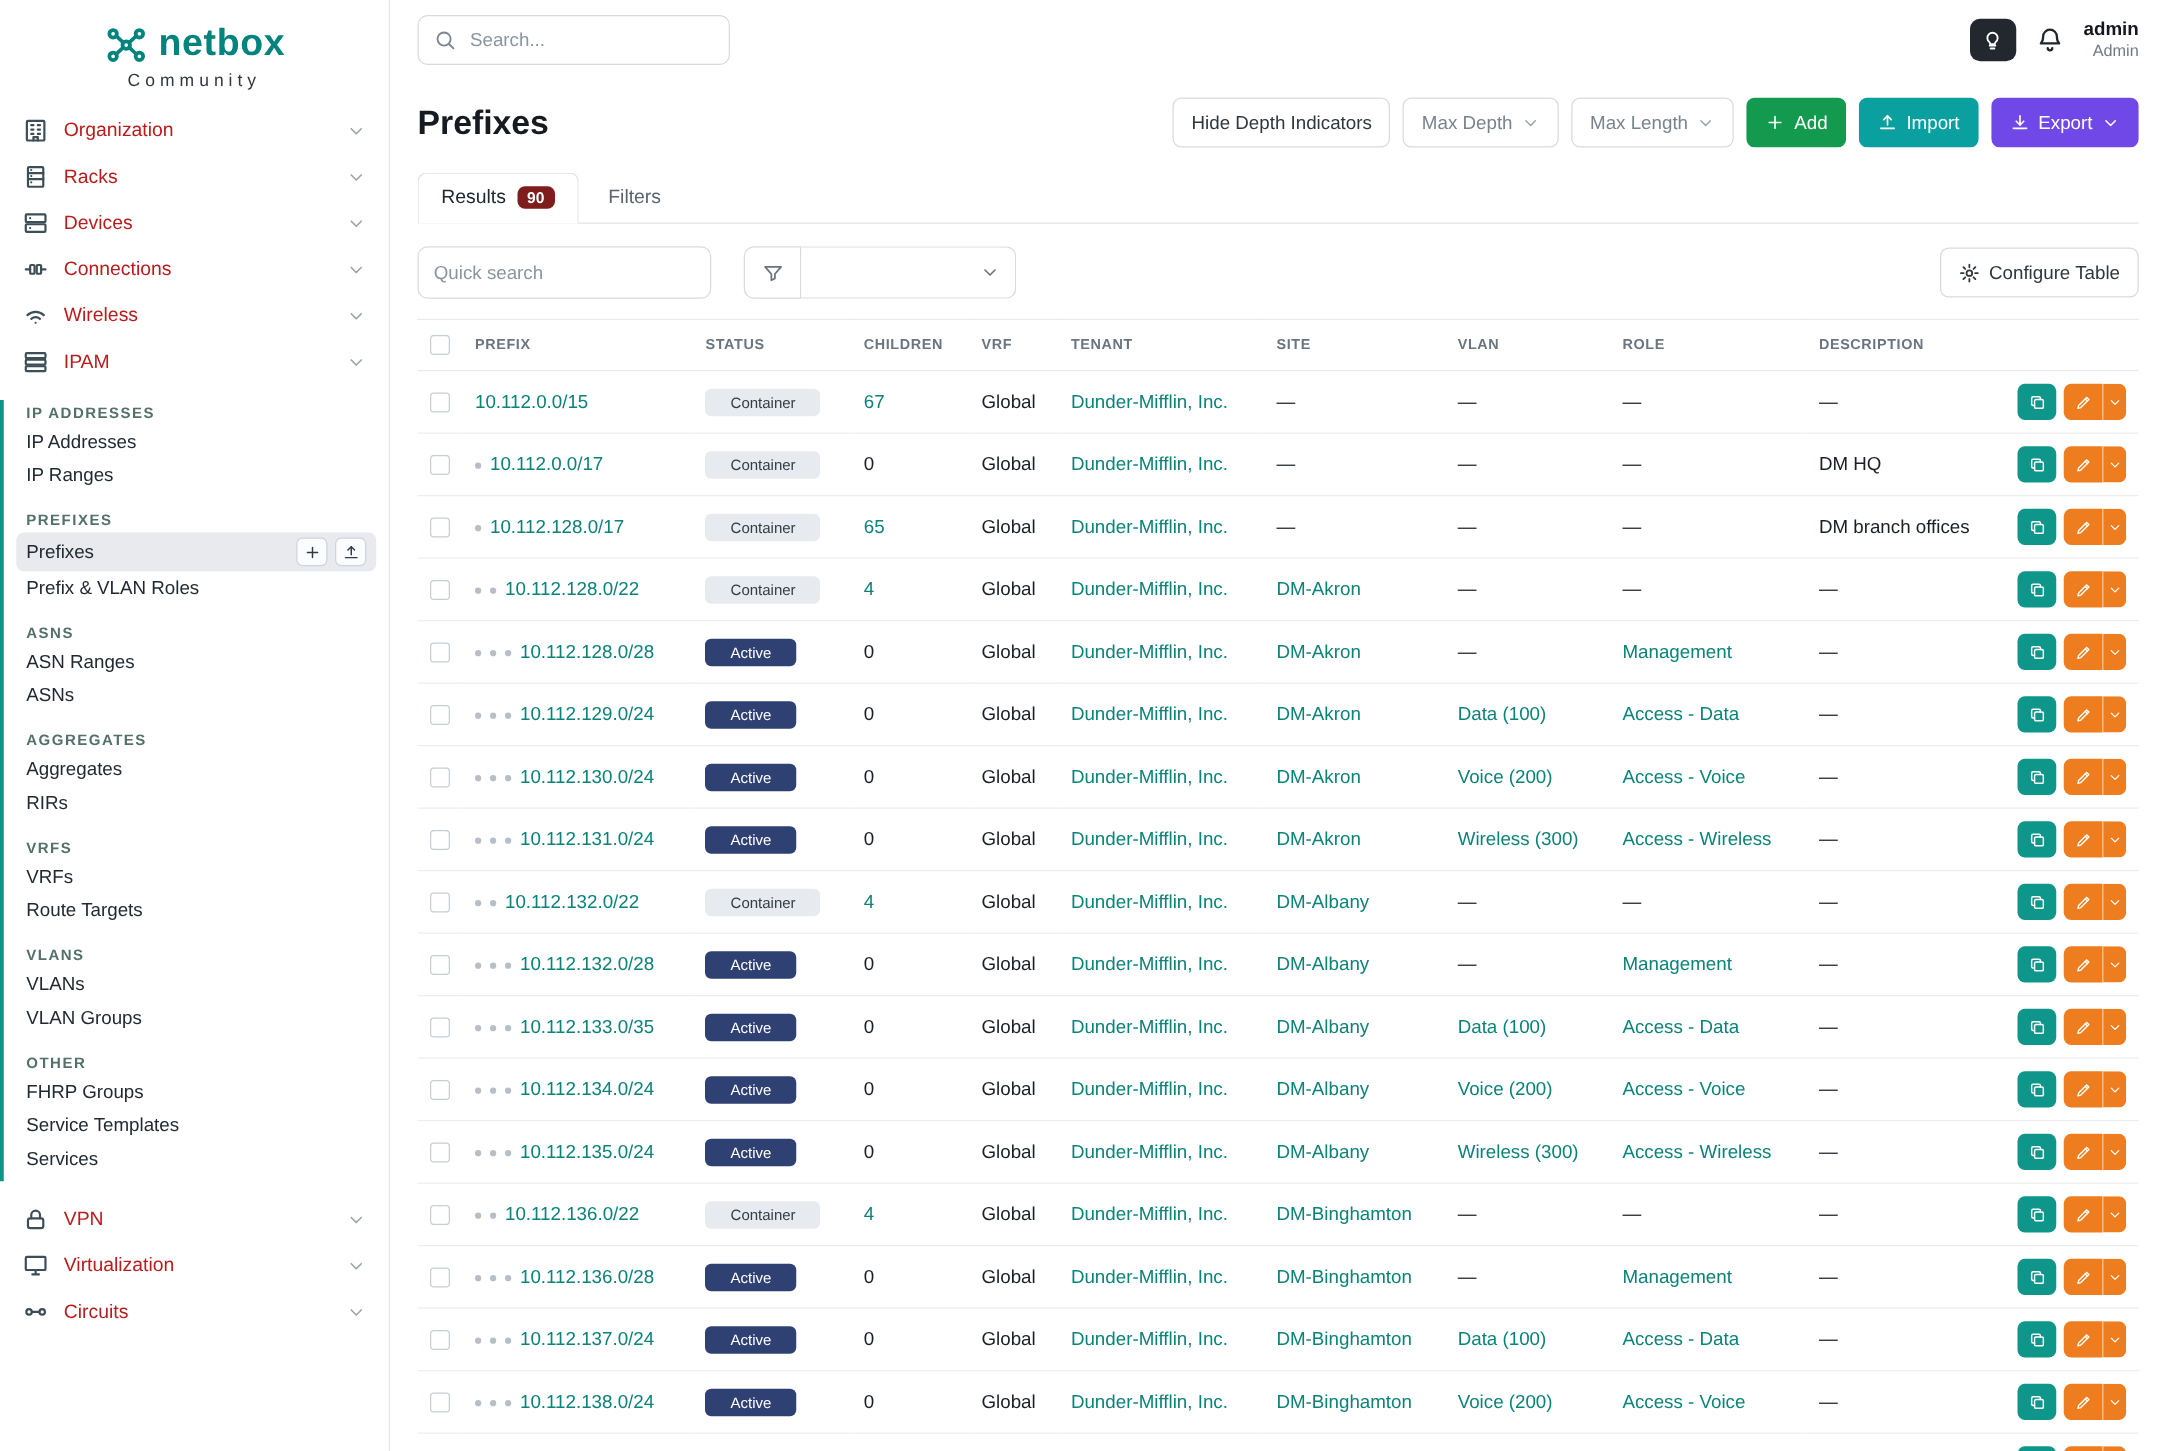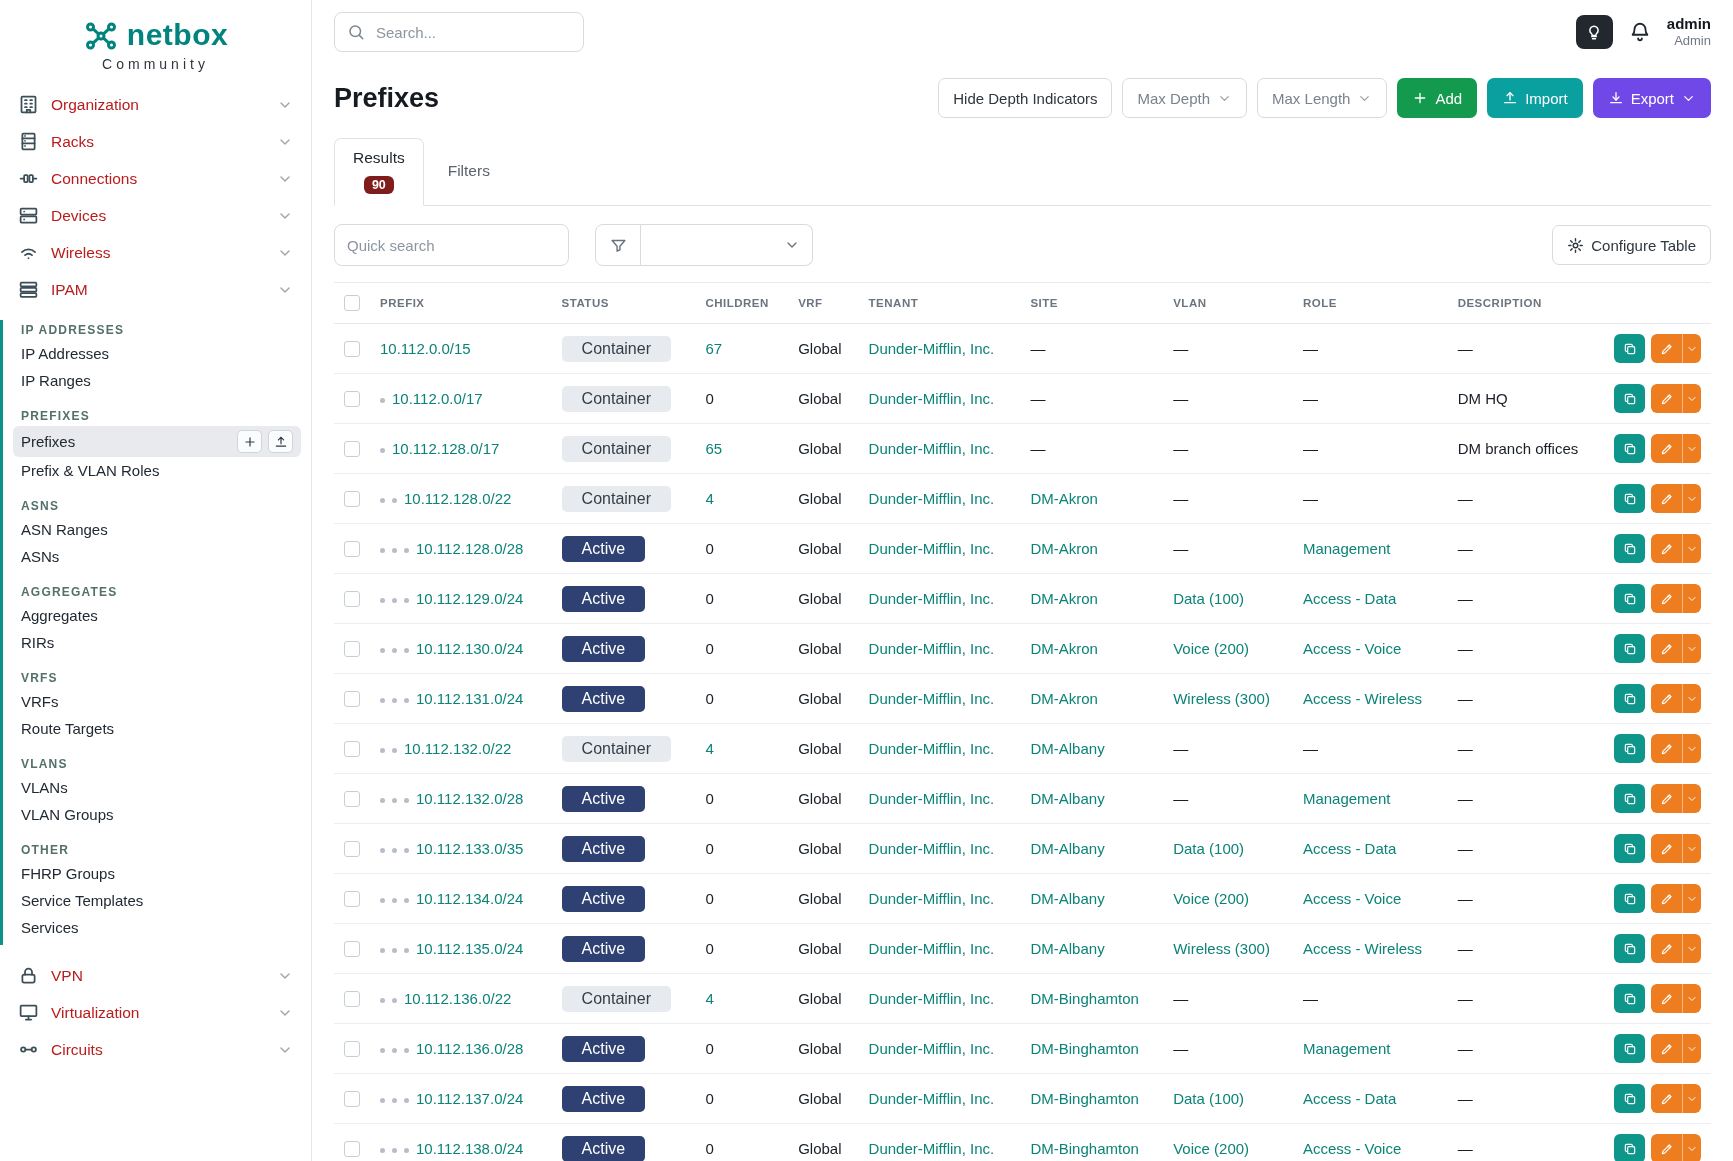--- a/index.html
+++ b/index.html
@@ -60,21 +60,21 @@
   .btn-ghost { color:#79838e; }
   .chev-s { width:15px; height:15px; display:inline-flex; color:#9aa4ae; }
   .btn-add { background:#149a4e; color:#fff; }
   .btn-import { background:#0aa0a0; color:#fff; }
   .btn-export { background:#7048e8; color:#fff; }
   .btn-export .chev-s, .btn-add .bic, .btn-import .bic, .btn-export .bic { color:#fff; }
 
   
   .tabs { margin-top:20px; border-bottom:1px solid #dfe3e7; display:flex; gap:6px; }
   .tab { padding:10px 18px 11px; font-size:15.5px; color:#5a646e; display:flex; align-items:center; gap:9px; cursor:pointer; }
-  .tab.active { color:#21282f; background:#fff; border:1px solid #dfe3e7; border-bottom:1px solid #fff; border-radius:7px 7px 0 0; margin-bottom:-1px;flex-direction:column; }
+  .tab.active { color:#21282f; background:#fff; border:1px solid #dfe3e7; border-bottom:1px solid #fff; border-radius:7px 7px 0 0; margin-bottom:-1px; }
   .tab-badge { background:#7f1d1d; color:#fff; font-size:12.5px; font-weight:600; padding:2px 8px; border-radius:6px; }
 
   
   .toolbar { margin-top:18px; display:flex; align-items:center; }
   .quick-search { width:235px; height:42px; border:1px solid #d7dbe0; border-radius:8px; padding:0 12px; font-size:15px; font-family:inherit; color:#333; outline:none; }
   .filter-group { margin-left:26px; display:flex; }
   .funnel-btn { width:46px; height:42px; border:1px solid #d7dbe0; border-radius:8px 0 0 8px; background:#fff; color:#6a747e; display:flex; align-items:center; justify-content:center; padding:0; }
   .funnel-btn span { width:17px; height:17px; display:inline-flex; }
   .filter-select { width:172px; height:42px; border:1px solid #d7dbe0; border-left:none; border-radius:0 8px 8px 0; background:#fff; display:flex; align-items:center; justify-content:flex-end; padding:0 12px; cursor:pointer; }
   .sel-chev { width:16px; height:16px; color:#6a747e; display:inline-flex; }
@@ -83,21 +83,21 @@
 
   
   table.grid { margin-top:16px; width:100%; border-collapse:collapse; }
   .grid th { text-transform:uppercase; font-size:11.5px; font-weight:700; color:#6a7580; letter-spacing:.5px;
              padding:12px 10px; border-top:1px solid #e6e9ed; border-bottom:1px solid #e6e9ed; text-align:left; white-space:nowrap; }
   .grid td { padding:10px 10px; border-bottom:1px solid #eceef1; font-size:15px; color:#191f26; white-space:nowrap; vertical-align:middle; }
   .col-check { width:36px; }
   .cb { width:16px; height:16px; appearance:none; -webkit-appearance:none; border:1px solid #c6ced6; border-radius:3px; background:#fff; margin:0; display:block; }
   .lnk { color:#0c8378; text-decoration:none; cursor:pointer; }
   .depth-dot { width:5px; height:5px; border-radius:50%; background:#b6bec7; display:inline-block; margin-right:7px; vertical-align:middle; }
-  .badge { display:inline-block; padding:4px 20px; border-radius:5px; font-size:16px; font-weight:500; }
+  .badge { display:inline-block; padding:4px 20px; border-radius:5px; font-size:12px; font-weight:500; }
   .badge-container { background:#e7eaee; color:#343d46; }
   .badge-active { background:#2f4173; color:#fff; }
   .col-actions { width:92px; }
   .actions { display:flex; gap:6px; justify-content:flex-end; align-items:center; }
   .act { height:29px; border:none; color:#fff; display:flex; align-items:center; justify-content:center; padding:0; cursor:pointer; }
   .act span { width:14px; height:14px; display:inline-flex; }
   .act.copy { width:31px; border-radius:6px; background:#0e968b; }
   .edit-group { display:flex; }
   .act.edit { width:31px; border-radius:6px 0 0 6px; background:#ed7d1f; }
   .act.caret { width:19px; border-radius:0 6px 6px 0; background:#ed7d1f; border-left:1px solid rgba(255,255,255,.45); }
@@ -150,41 +150,41 @@
           <span class="nav-label">Racks</span>
           <span class="chev">
             <svg viewBox="0 0 24 24" fill="none" stroke="currentColor" stroke-width="2" stroke-linecap="round" stroke-linejoin="round">
               <path d="M6 9l6 6 6-6"></path>
             </svg>
           </span>
         </div>
         <div class="nav-item">
           <span class="nav-icon">
             <svg viewBox="0 0 24 24" fill="none" stroke="currentColor" stroke-width="2" stroke-linecap="round" stroke-linejoin="round">
+              <rect x="3" y="4" width="18" height="7" rx="1"></rect>
+              <rect x="3" y="13" width="18" height="7" rx="1"></rect>
+              <path d="M7 7.5h.01M7 16.5h.01"></path>
+            </svg>
+          </span>
+          <span class="nav-label">Devices</span>
+          <span class="chev">
+            <svg viewBox="0 0 24 24" fill="none" stroke="currentColor" stroke-width="2" stroke-linecap="round" stroke-linejoin="round">
+              <path d="M6 9l6 6 6-6"></path>
+            </svg>
+          </span>
+        </div>
+        <div class="nav-item">
+          <span class="nav-icon">
+            <svg viewBox="0 0 24 24" fill="none" stroke="currentColor" stroke-width="2" stroke-linecap="round" stroke-linejoin="round">
               <path d="M3 12h4M17 12h4"></path>
               <rect x="7" y="8" width="4" height="8" rx="1"></rect>
               <rect x="13" y="8" width="4" height="8" rx="1"></rect>
             </svg>
           </span>
           <span class="nav-label">Connections</span>
-          <span class="chev">
-            <svg viewBox="0 0 24 24" fill="none" stroke="currentColor" stroke-width="2" stroke-linecap="round" stroke-linejoin="round">
-              <path d="M6 9l6 6 6-6"></path>
-            </svg>
-          </span>
-        </div>
-        <div class="nav-item">
-          <span class="nav-icon">
-            <svg viewBox="0 0 24 24" fill="none" stroke="currentColor" stroke-width="2" stroke-linecap="round" stroke-linejoin="round">
-              <rect x="3" y="4" width="18" height="7" rx="1"></rect>
-              <rect x="3" y="13" width="18" height="7" rx="1"></rect>
-              <path d="M7 7.5h.01M7 16.5h.01"></path>
-            </svg>
-          </span>
-          <span class="nav-label">Devices</span>
           <span class="chev">
             <svg viewBox="0 0 24 24" fill="none" stroke="currentColor" stroke-width="2" stroke-linecap="round" stroke-linejoin="round">
               <path d="M6 9l6 6 6-6"></path>
             </svg>
           </span>
         </div>
         <div class="nav-item">
           <span class="nav-icon">
             <svg viewBox="0 0 24 24" fill="none" stroke="currentColor" stroke-width="2" stroke-linecap="round" stroke-linejoin="round">
               <path d="M4.5 11.5a11 11 0 0 1 15 0"></path>

